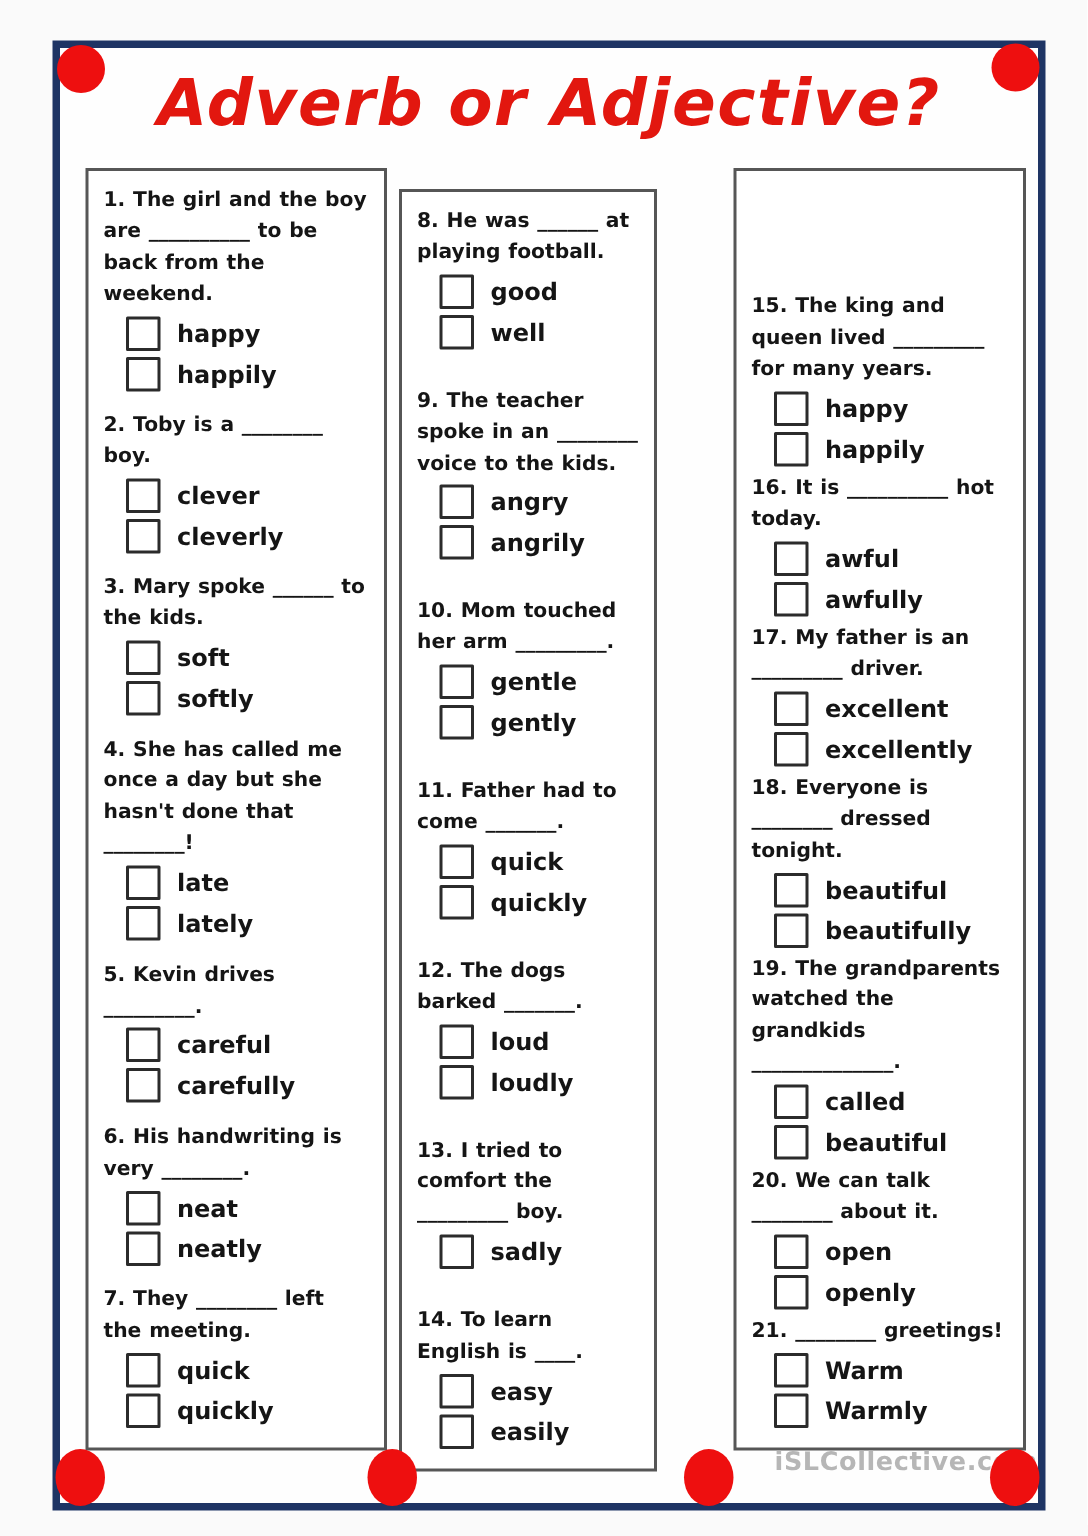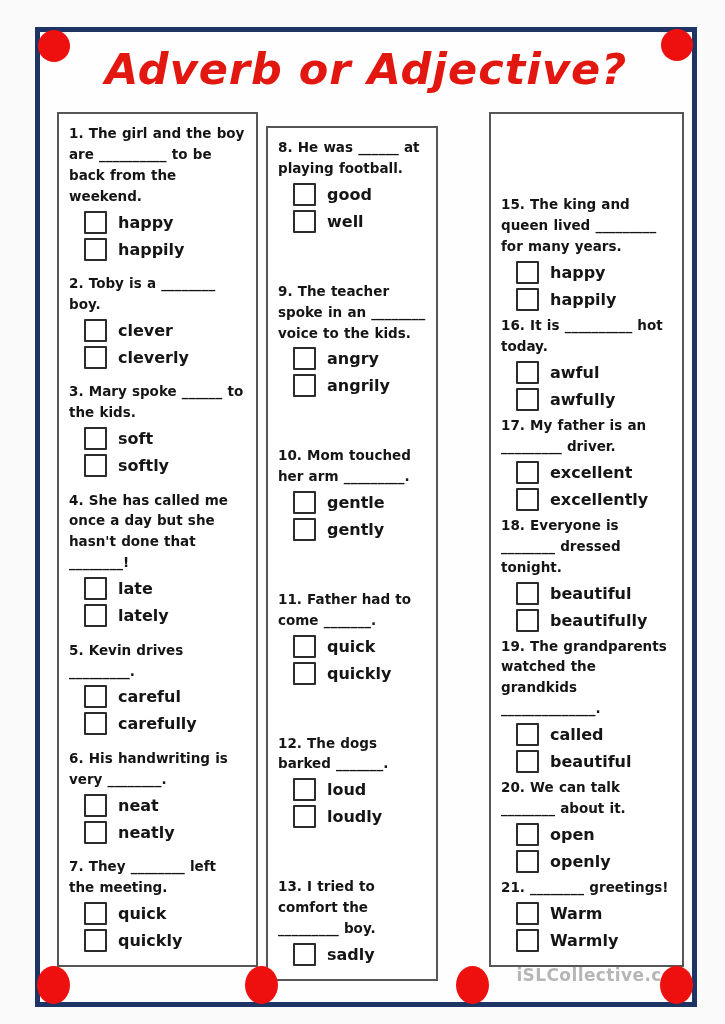--- a/index.html
+++ b/index.html
@@ -191,20 +191,31 @@
           <span class="opt-label">loudly</span>
         </div>
       </div>
       <div class="question">
         <p class="prompt">13. I tried to comfort the _________ boy.</p>
         <div class="opt">
           <span class="cb"></span>
           <span class="opt-label">sadly</span>
         </div>
       </div>
+      <div class="question">
+        <p class="prompt">14. To learn English is ____.</p>
+        <div class="opt">
+          <span class="cb"></span>
+          <span class="opt-label">easy</span>
+        </div>
+        <div class="opt">
+          <span class="cb"></span>
+          <span class="opt-label">easily</span>
+        </div>
+      </div>
     </div>
   <div class="box" id="col3">
       <div class="question">
         <p class="prompt">15. The king and queen lived _________ for many years.</p>
         <div class="opt">
           <span class="cb"></span>
           <span class="opt-label">happy</span>
         </div>
         <div class="opt">
           <span class="cb"></span>

